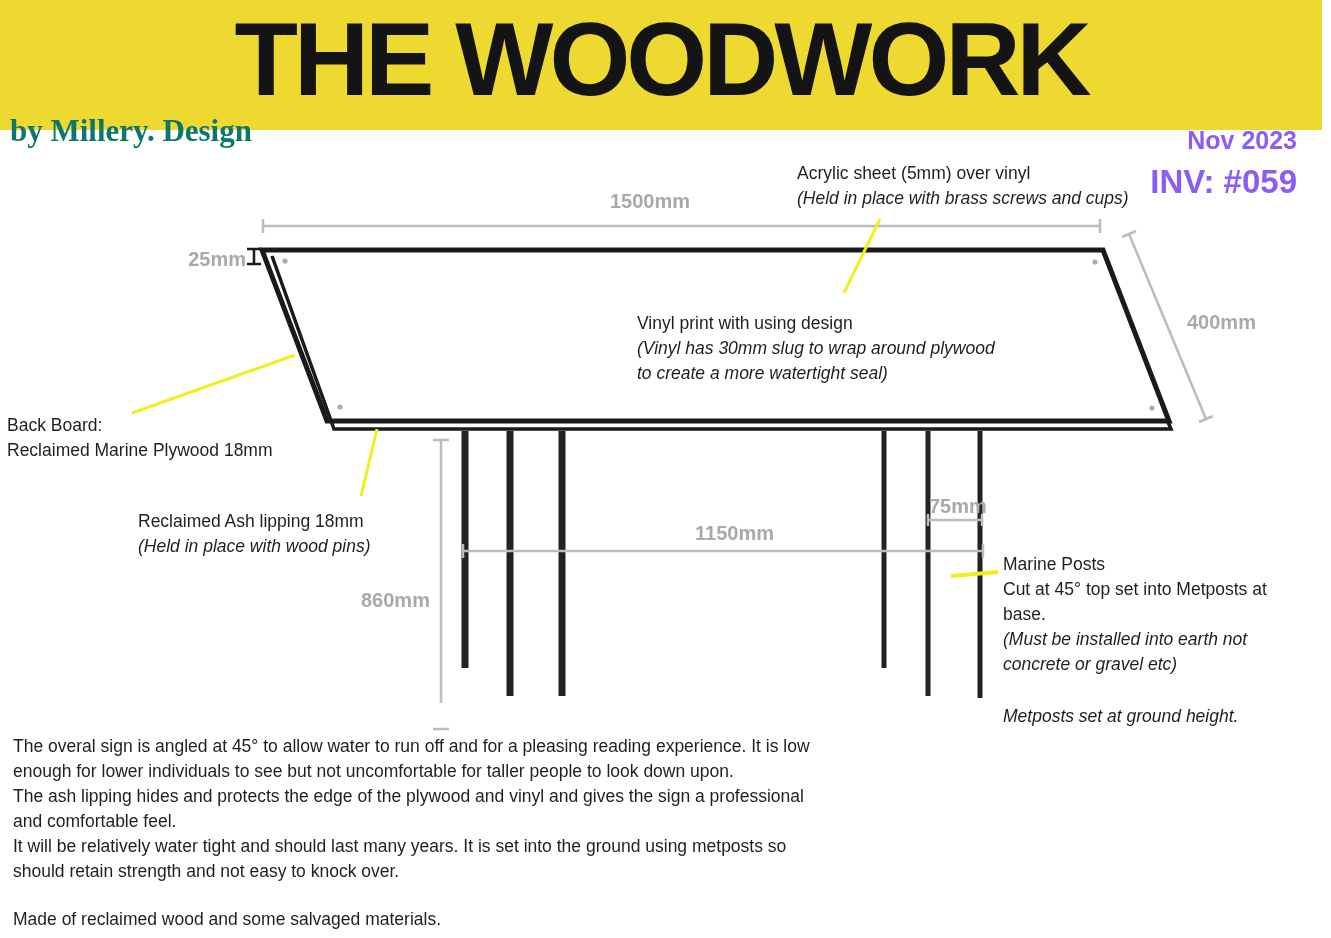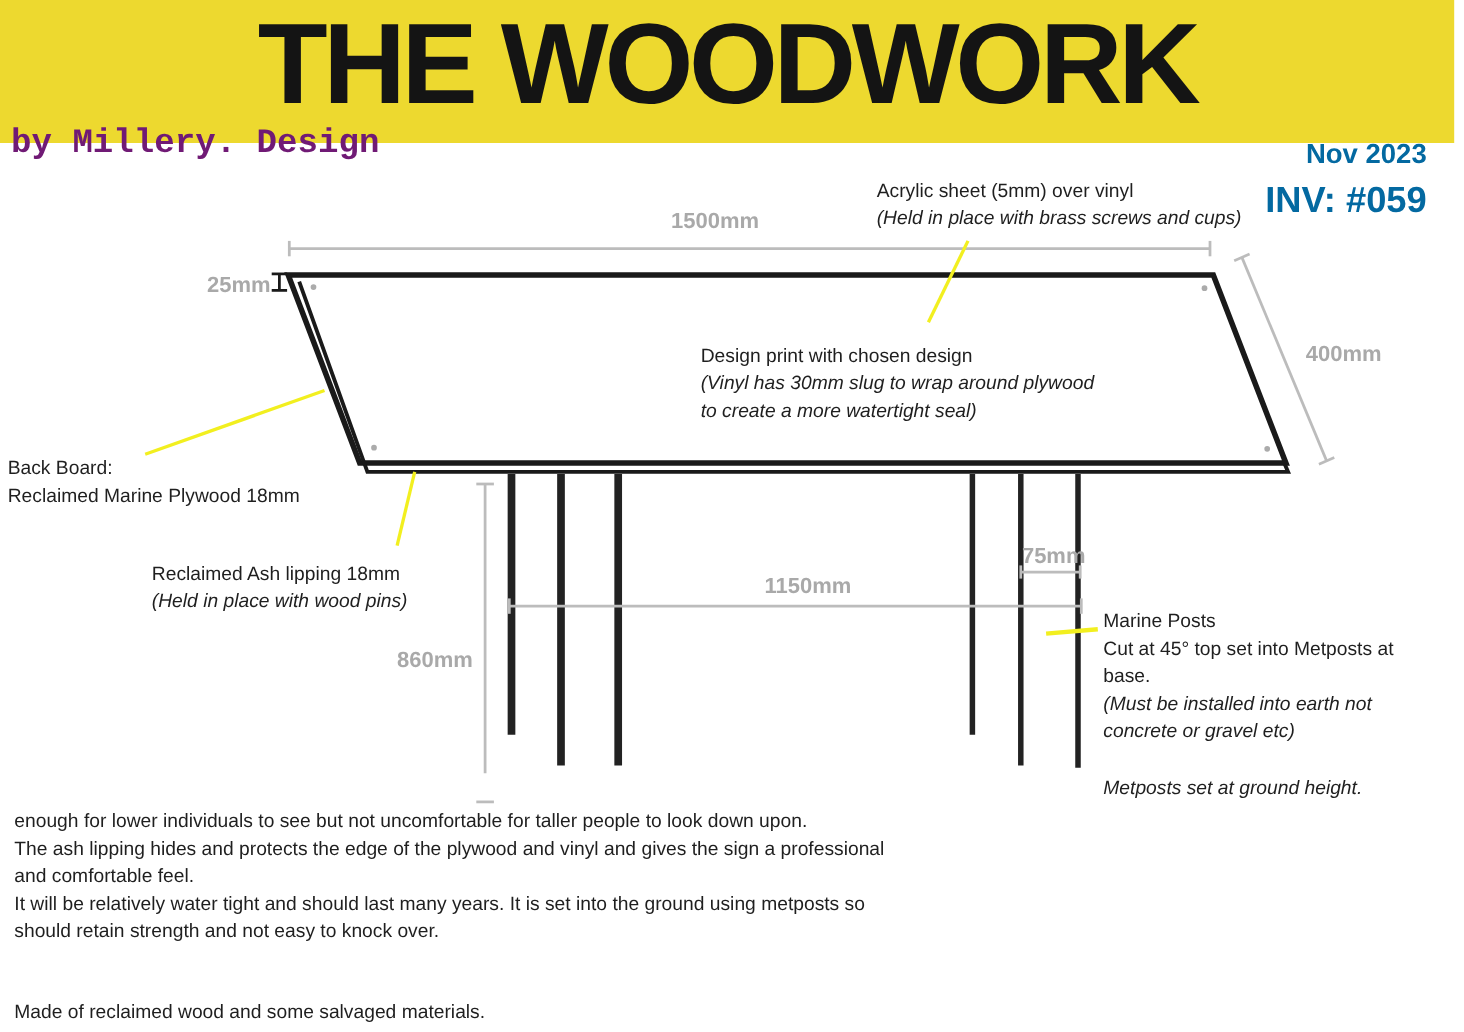--- a/index.html
+++ b/index.html
@@ -8,23 +8,23 @@
     font-family:"Liberation Sans", sans-serif; overflow:hidden;
   }
   .band { position:absolute; left:0; top:0; width:1322px; height:130px; }
   .title {
     position:absolute; left:0; top:0; width:1322px; text-align:center;
     font-family:Liberation Sans, sans-serif; font-weight:bold; font-size:104px;
     letter-spacing:-4px; color:#141414; line-height:118px; white-space:nowrap;
   }
   .byline {
     position:absolute; left:10px; top:113px;
-    font-family:Liberation Mono, monospace; font-weight:bold; font-size:31px; color:#701a75;
+    font-family:Liberation Serif, serif; font-weight:bold; font-size:31px; color:#0f766e;
   }
-  .meta { position:absolute; text-align:right; font-weight:bold; color:#0369a1; white-space:nowrap; }
+  .meta { position:absolute; text-align:right; font-weight:bold; color:#8b5cf6; white-space:nowrap; }
   .meta.date { left:1040px; top:126px; width:257px; font-size:25px; }
   .meta.inv  { left:1040px; top:163px; width:257px; font-size:33px; }
   .dim-label {
     position:absolute; font-weight:bold; font-size:20px; color:#a9a9a9; white-space:nowrap;
   }
   .ann { position:absolute; font-size:17.5px; line-height:25px; color:#1f1f1f; white-space:nowrap; }
   .it { font-style:italic; }
   .notes { position:absolute; left:13px; font-size:17.5px; line-height:25.1px; color:#1f1f1f; white-space:nowrap; }
   svg.overlay { position:absolute; left:0; top:0; }
 </style>
@@ -104,21 +104,21 @@
   <div class="dim-label" style="left:695px; top:522px;">1150mm</div>
   <div class="dim-label" style="left:929px; top:495px;">75mm</div>
   <div class="dim-label" style="left:361px; top:589px;">860mm</div>
 
   <div class="ann" style="left:797px; top:161px;">
     <div>Acrylic sheet (5mm) over vinyl</div>
     <div class="it">(Held in place with brass screws and cups)</div>
   </div>
 
   <div class="ann" style="left:637px; top:311px;">
-    <div>Design print with chosen design</div>
+    <div>Vinyl print with using design</div>
     <div class="it">(Vinyl has 30mm slug to wrap around plywood</div>
     <div class="it">to create a more watertight seal)</div>
   </div>
 
   <div class="ann" style="left:7px; top:413px;">
     <div>Back Board:</div>
     <div>Reclaimed Marine Plywood 18mm</div>
   </div>
 
   <div class="ann" style="left:138px; top:509px;">
@@ -130,20 +130,21 @@
     <div>Marine Posts</div>
     <div>Cut at 45° top set into Metposts at</div>
     <div>base.</div>
     <div class="it">(Must be installed into earth not</div>
     <div class="it">concrete or gravel etc)</div>
   </div>
 
   <div class="ann" style="left:1003px; top:704px;font-style:italic;">Metposts set at ground height.</div>
 
   <div class="notes" style="top:734px;">
+    <div>The overal sign is angled at 45° to allow water to run off and for a pleasing reading experience. It is low</div>
     <div>enough for lower individuals to see but not uncomfortable for taller people to look down upon.</div>
     <div>The ash lipping hides and protects the edge of the plywood and vinyl and gives the sign a professional</div>
     <div>and comfortable feel.</div>
     <div>It will be relatively water tight and should last many years. It is set into the ground using metposts so</div>
     <div>should retain strength and not easy to knock over.</div>
   </div>
   <div class="notes" style="top:907px;">Made of reclaimed wood and some salvaged materials.</div>
 
 </div>
 

